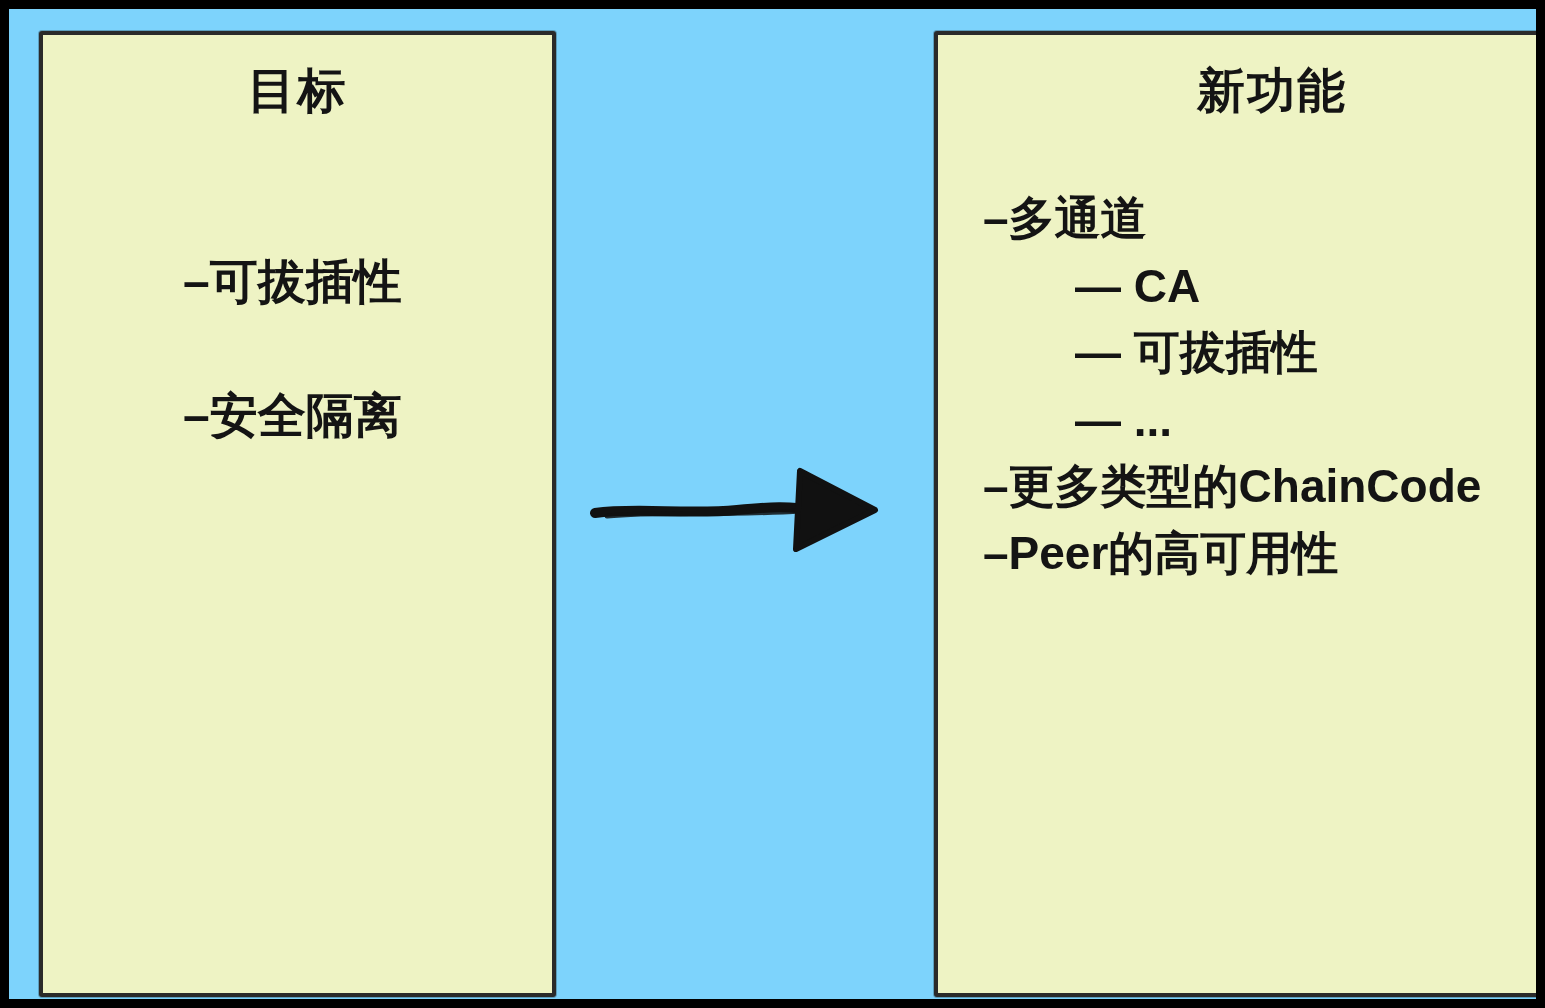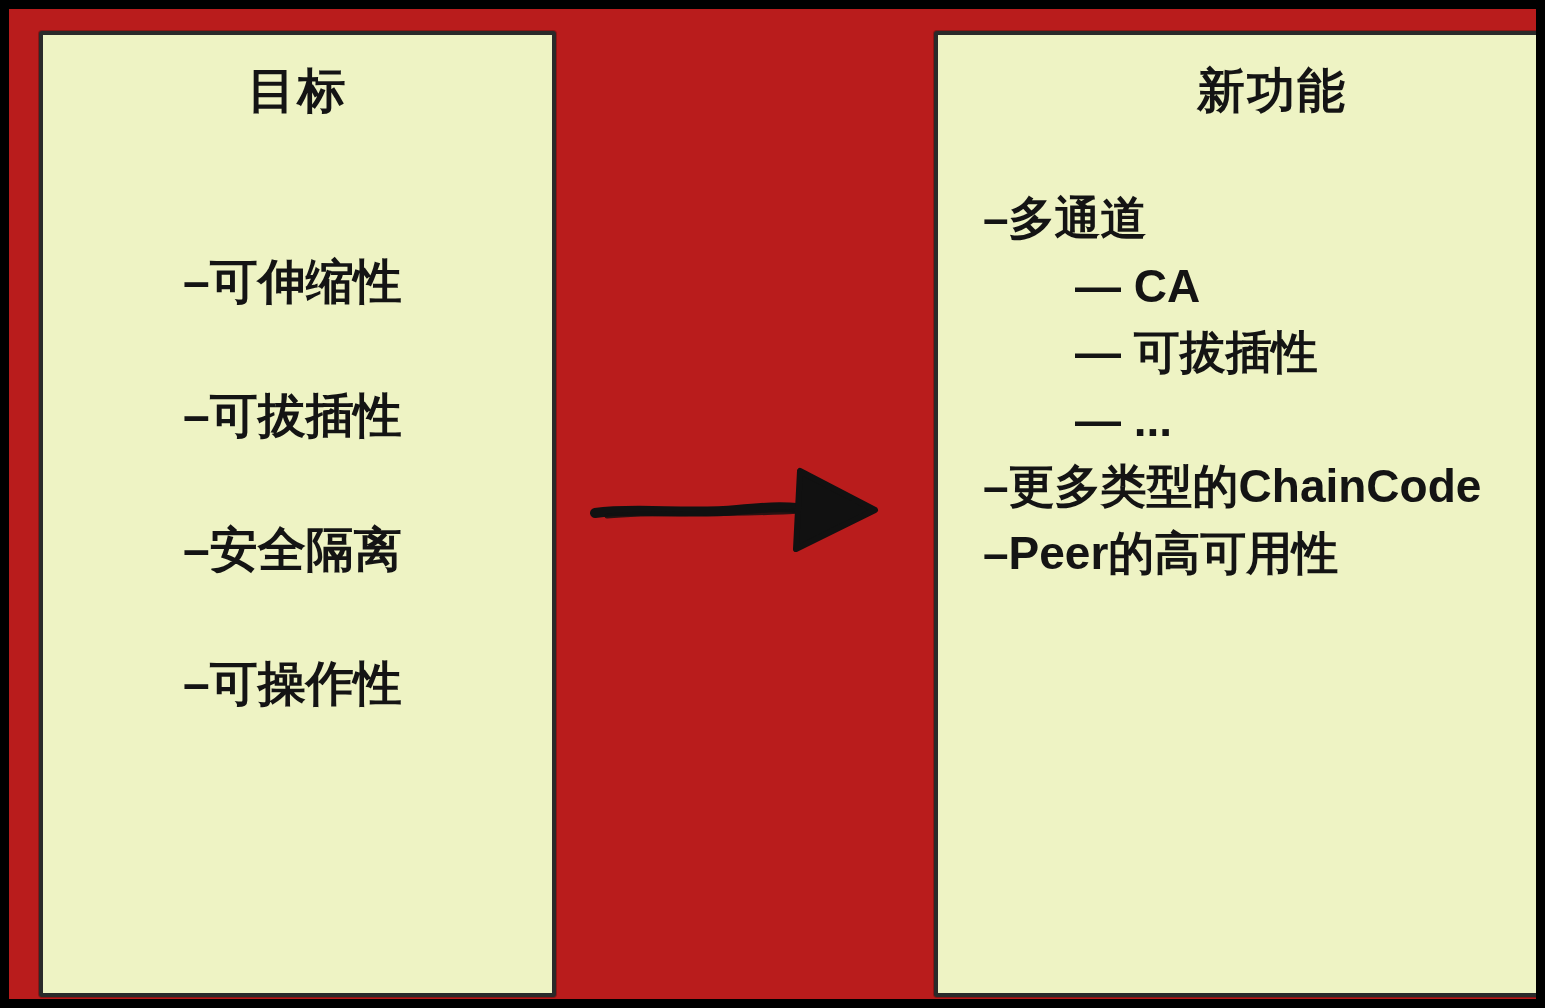--- a/index.html
+++ b/index.html
@@ -3,21 +3,21 @@
 <meta charset="utf-8">
 <style>
   * { margin: 0; padding: 0; box-sizing: border-box; }
   html, body { width: 1545px; height: 1008px; background: #ffffff; }
   body { font-family: "Liberation Sans", "DejaVu Sans", sans-serif; }
 
   .frame {
     position: relative;
     width: 1545px;
     height: 1008px;
-    background: #b91c1c;
+    background: #7dd3fc;
     border: 9px solid #000000;
     overflow: hidden;
   }
 
   .box {
     position: absolute;
     top: 22px;
     height: 966px;
     background: #eef3c4;
     border: 4px solid #2a2a2a;
@@ -67,24 +67,22 @@
   }
 </style>
 </head>
 <body>
 
 <div class="frame">
 
   <section class="box left">
     <h2>目标</h2>
     <div class="left-items">
-      <div class="litem">–可伸缩性</div>
       <div class="litem">–可拔插性</div>
       <div class="litem">–安全隔离</div>
-      <div class="litem">–可操作性</div>
     </div>
   </section>
 
   <svg class="arrow" viewBox="0 0 330 150" aria-hidden="true">
     <path d="M28 76 C 70 70, 120 78, 170 73 S 225 71, 242 72" fill="none" stroke="#111111" stroke-width="10" stroke-linecap="round"></path>
     <path d="M40 79 C 90 74, 150 79, 235 74" fill="none" stroke="#111111" stroke-width="5" stroke-linecap="round" opacity="0.85"></path>
     <path d="M233 34 L229 112 L308 73 Z" fill="#111111" stroke="#111111" stroke-width="6" stroke-linejoin="round"></path>
   </svg>
 
   <section class="box right">

